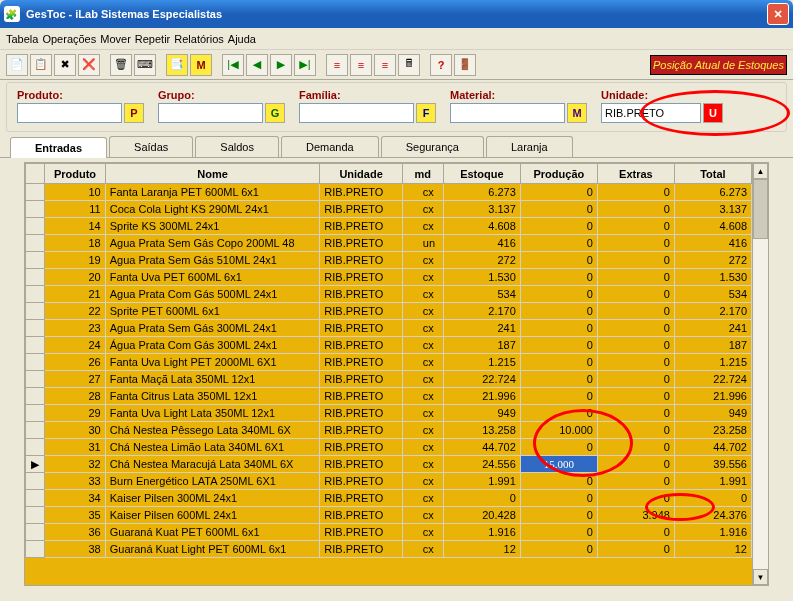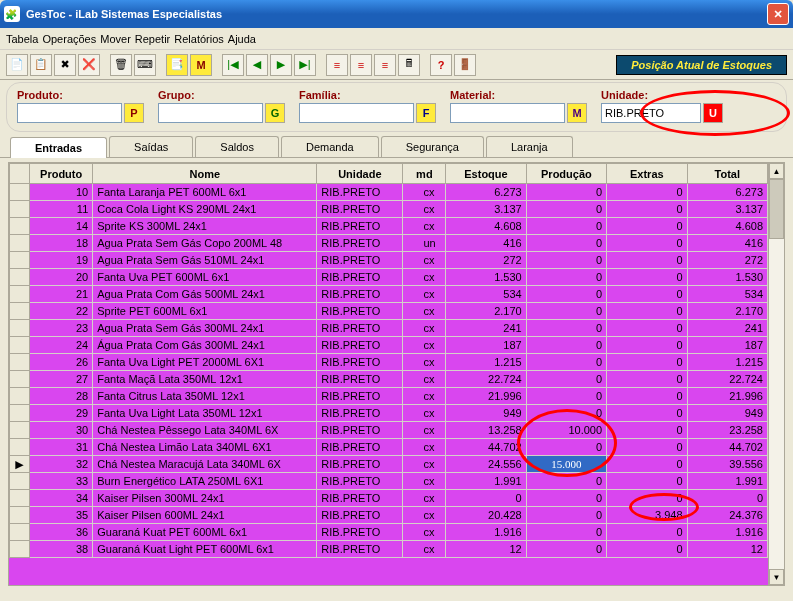--- a/index.html
+++ b/index.html
@@ -8,37 +8,37 @@
 .titlebar .icon { width: 16px; height: 16px; background: #fff; border-radius: 3px; margin-right: 6px; display: inline-flex; align-items: center; justify-content: center; color: #1c5fb8; font-size: 10px; }
 .titlebar .title { flex: 1; }
 .titlebar .close { width: 22px; height: 22px; background: #e2553e; border: 1px solid #fff; border-radius: 3px; color: #fff; display: flex; align-items: center; justify-content: center; font-weight: bold; }
 .menubar { background: #ece9d8; height: 22px; display: flex; align-items: center; padding: 0 6px; gap: 4px; border-bottom: 1px solid #d4d0c8; }
 .menubar span { cursor: default; }
 .toolbar { background: #ece9d8; height: 30px; display: flex; align-items: center; padding: 2px 6px; gap: 2px; border-bottom: 1px solid #aca899; }
 .tbtn { width: 22px; height: 22px; border: 1px solid #aca899; background: #f4f2e8; display: flex; align-items: center; justify-content: center; font-size: 11px; cursor: pointer; }
 .tbtn.yellow { background: #ffeb3b; color: #800; font-weight: bold; }
 .tbtn.red { color: #c00; font-weight: bold; }
 .tsep { width: 6px; }
-.status-banner { margin-left: auto; background: #0c4a6e; color: #ffeb3b; font-weight: bold; font-style: italic; padding: 3px 14px; border: 1px solid #000; }
-.filters { display: flex; padding: 6px 10px 8px 10px; gap: 14px; border-bottom: 2px solid #aca899; position: relative; margin: 2px 6px 0 6px; border: 1px solid #d4d0c8; border-radius: 14px; }
+.status-banner { margin-left: auto; background: #b91c1c; color: #ffeb3b; font-weight: normal; font-style: italic; padding: 3px 2px; border: 1px solid #000; }
+.filters { display: flex; padding: 6px 10px 8px 10px; gap: 14px; border-bottom: 2px solid #aca899; position: relative; margin: 2px 6px 0 6px; border: 1px solid #d4d0c8; border-radius: 3px; }
 .fgroup { display: flex; flex-direction: column; gap: 2px; }
 .fgroup label { color: #8b0000; font-weight: bold; }
 .frow { display: flex; align-items: center; gap: 2px; }
 .finput { background: #fff; border: 1px solid #7f9db9; height: 20px; padding: 0 3px; }
 .fbtn { width: 20px; height: 20px; border: 1px solid #aca899; display: flex; align-items: center; justify-content: center; font-weight: bold; }
 .fbtn.P { background: #ffeb3b; color: #8b0000; }
 .fbtn.G { background: #ffeb3b; color: #006400; }
 .fbtn.F { background: #ffeb3b; color: #00008b; }
 .fbtn.M { background: #ffeb3b; color: #4b0082; }
 .fbtn.U { background: #ff0000; color: #fff; }
 .annot { position: absolute; border: 3px solid #ff0000; border-radius: 50%; pointer-events: none; z-index: 50; }
 .tabs { display: flex; padding: 4px 10px 0 10px; border-bottom: 1px solid #aca899; }
 .tab { padding: 4px 24px; border: 1px solid #aca899; border-bottom: none; background: #ece9d8; margin-right: 2px; border-radius: 3px 3px 0 0; cursor: pointer; }
 .tab.active { background: #fff; font-weight: bold; position: relative; top: 1px; }
-.grid-wrap { margin: 4px 8px; border: 1px solid #aca899; background: #d946ef; position: relative; height: 424px; overflow: hidden; display: flex; }
+.grid-wrap { margin: 4px 24px; border: 1px solid #aca899; background: #eab308; position: relative; height: 424px; overflow: hidden; display: flex; }
 .grid { border-collapse: collapse; width: 100%; }
 .grid th { background: #ece9d8; border: 1px solid #aca899; padding: 2px 4px; font-weight: bold; text-align: center; height: 20px; }
 .grid td { border: 1px solid #d4d0c8; padding: 1px 4px; height: 17px; white-space: nowrap; overflow: hidden; }
 .grid td.num { text-align: right; }
 .grid td.ctr { text-align: left; padding-left: 20px; }
 .grid td.rowhdr { background: #ece9d8; width: 14px; border: 1px solid #aca899; text-align: center; }
 .grid td.sel { background: #316ac5; color: #fff; text-align: center; font-family: Liberation Serif, serif; }
 .vscroll { width: 16px; background: #ece9d8; border-left: 1px solid #aca899; display: flex; flex-direction: column; }
 .vscroll .arr { height: 16px; border: 1px solid #aca899; background: #ece9d8; display: flex; align-items: center; justify-content: center; font-size: 8px; }
 .vscroll .track { flex: 1; background: #f4f2e8; position: relative; }

